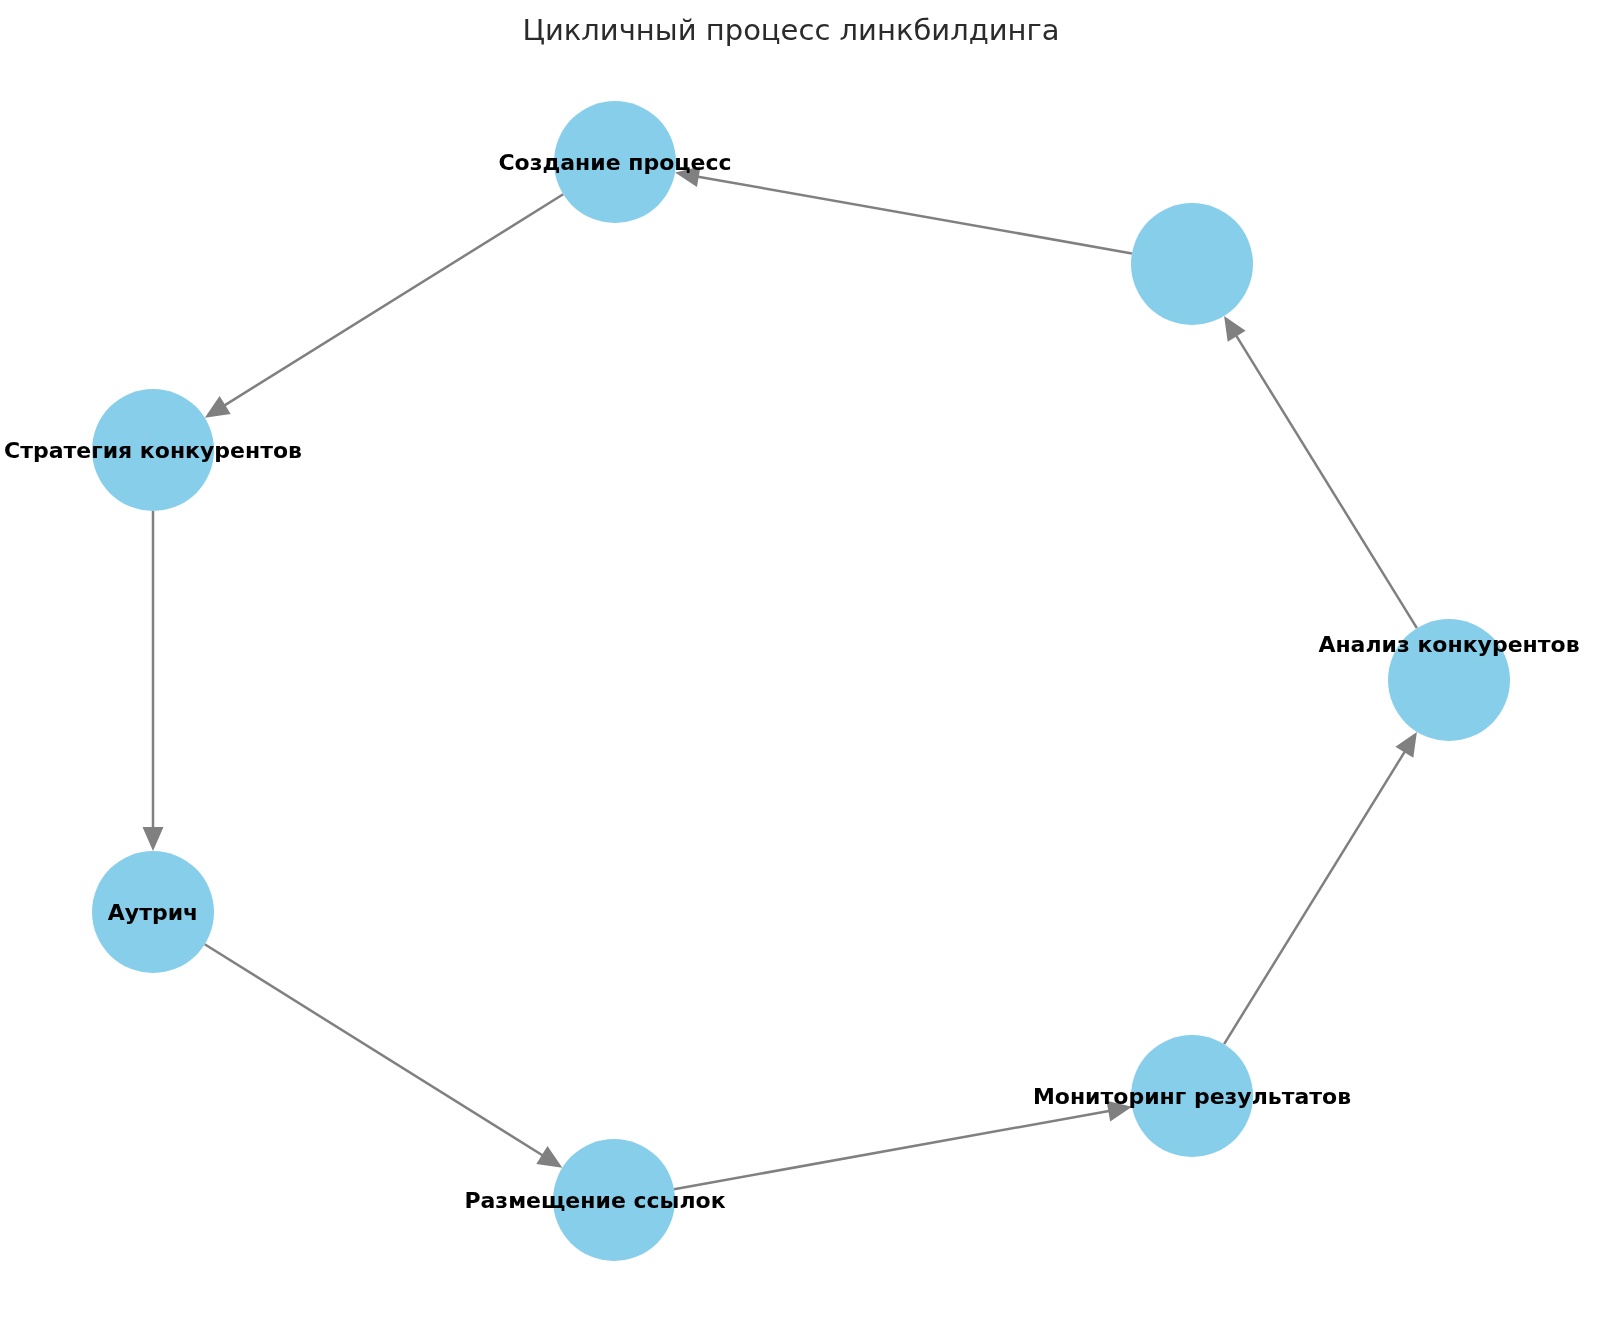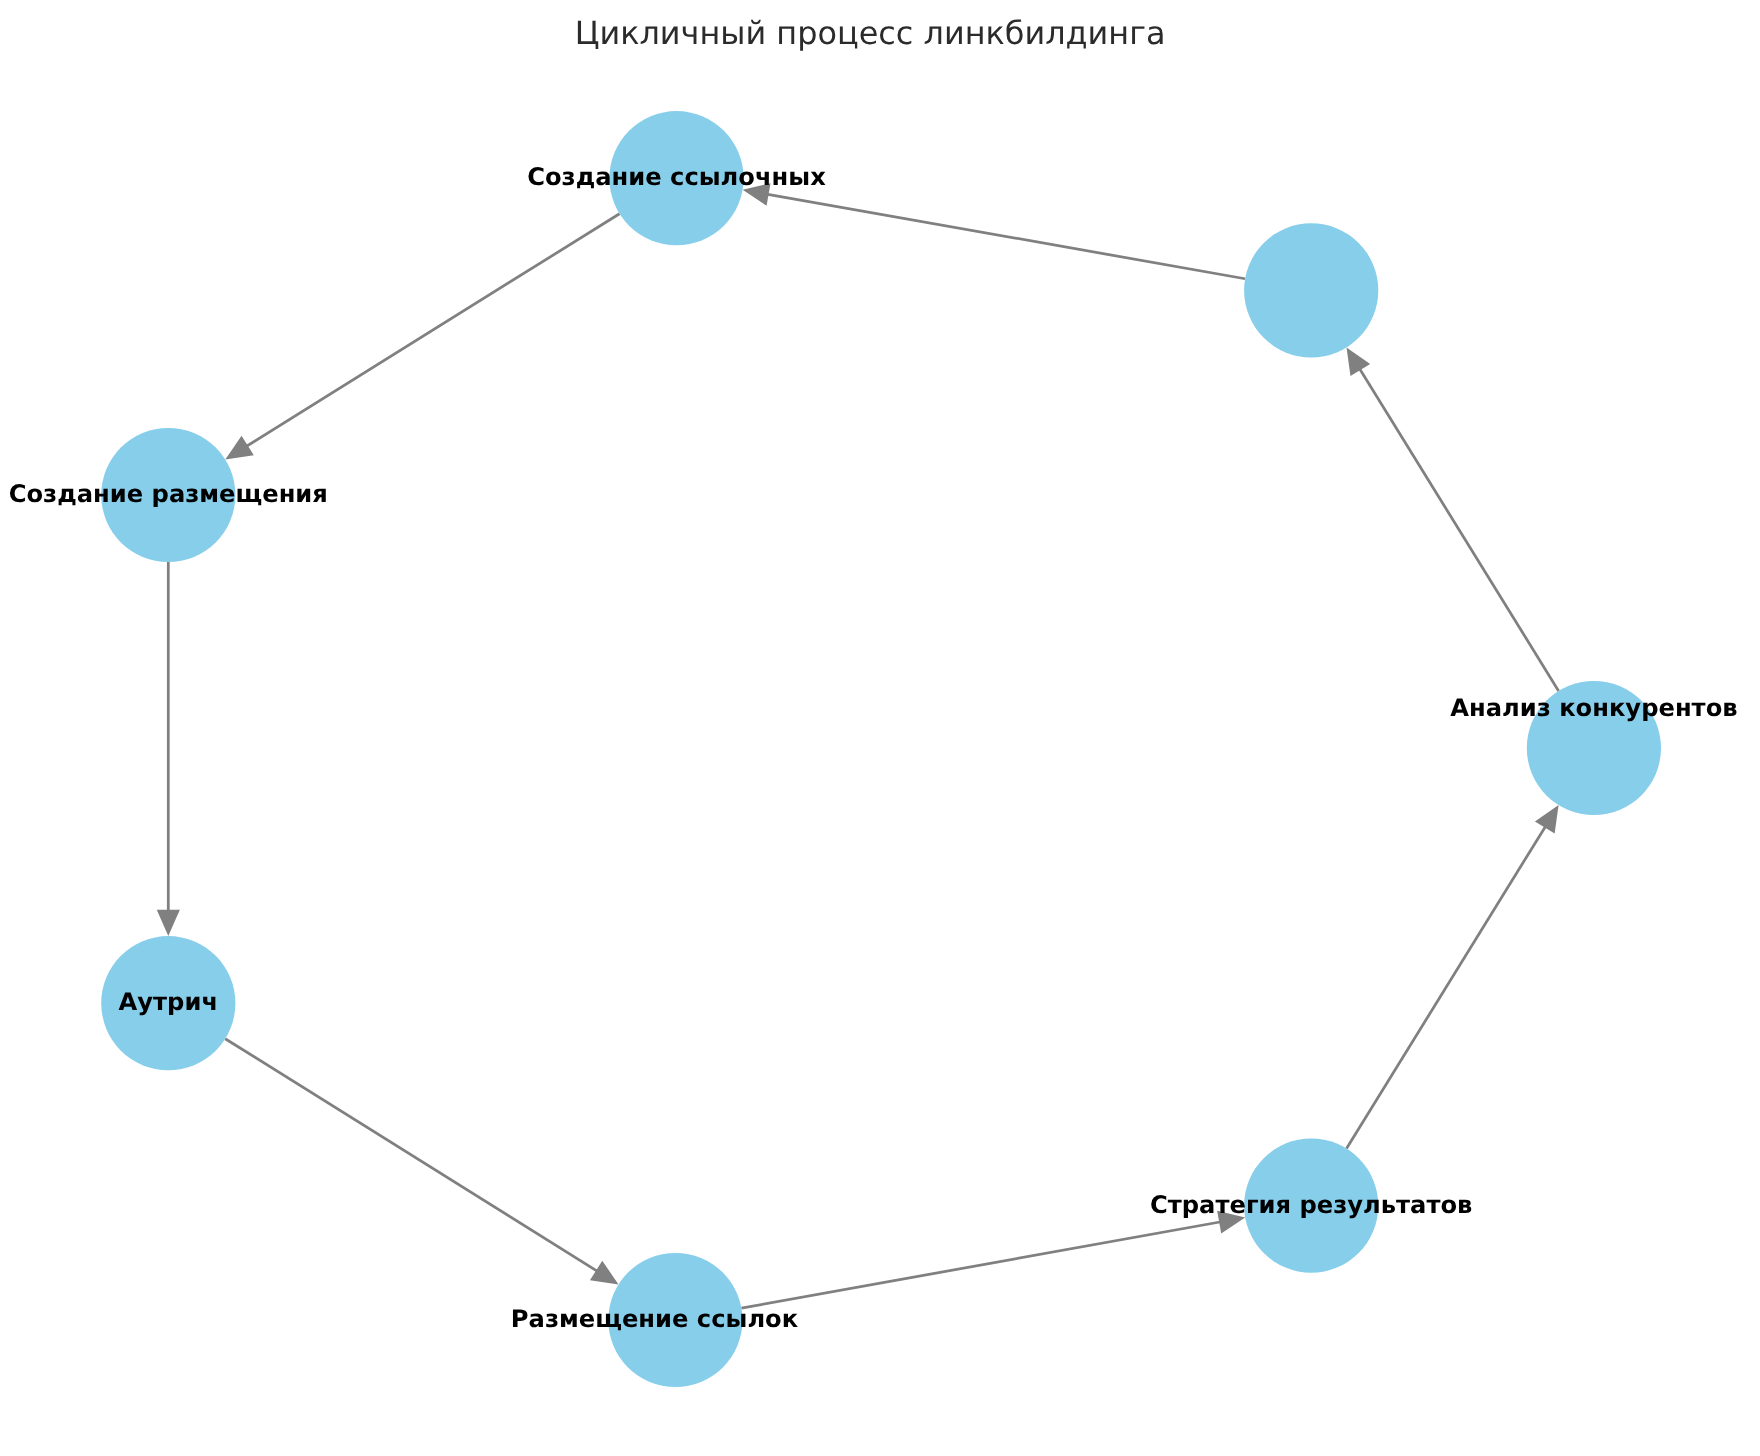--- a/index.html
+++ b/index.html
@@ -67,19 +67,19 @@
       <polygon points="675.1,172.6 700.5,166.5 696.9,187.1" fill="#808080"></polygon>
       <circle cx="615" cy="162" r="61" fill="#87CEEB"></circle>
       <circle cx="1192" cy="264" r="61" fill="#87CEEB"></circle>
       <circle cx="1449" cy="680" r="61" fill="#87CEEB"></circle>
       <circle cx="1192" cy="1096" r="61" fill="#87CEEB"></circle>
       <circle cx="614" cy="1200" r="61" fill="#87CEEB"></circle>
       <circle cx="153" cy="912" r="61" fill="#87CEEB"></circle>
       <circle cx="153" cy="450" r="61" fill="#87CEEB"></circle>
     </svg>
 
-  <div class="node-label" style="left: 615px; top: 162px; color: rgb(0, 0, 0);">Создание ссылочных</div>
+  <div class="node-label" style="left: 615px; top: 162px; color: rgb(0, 0, 0);">Создание процесс</div>
   <div class="node-label" style="left: 1449px; top: 644px; color: rgb(0, 0, 0);">Анализ конкурентов</div>
-  <div class="node-label" style="left: 1192px; top: 1096px; color: rgb(0, 0, 0);">Стратегия результатов</div>
+  <div class="node-label" style="left: 1192px; top: 1096px; color: rgb(0, 0, 0);">Мониторинг результатов</div>
   <div class="node-label" style="left: 595px; top: 1200px; color: rgb(0, 0, 0);">Размещение ссылок</div>
   <div class="node-label" style="left: 153px; top: 912px; color: rgb(0, 0, 0);">Аутрич</div>
-  <div class="node-label" style="left: 153px; top: 450px; color: rgb(0, 0, 0);">Создание размещения</div>
+  <div class="node-label" style="left: 153px; top: 450px; color: rgb(0, 0, 0);">Стратегия конкурентов</div>
 </div>
 
 </body></html>

